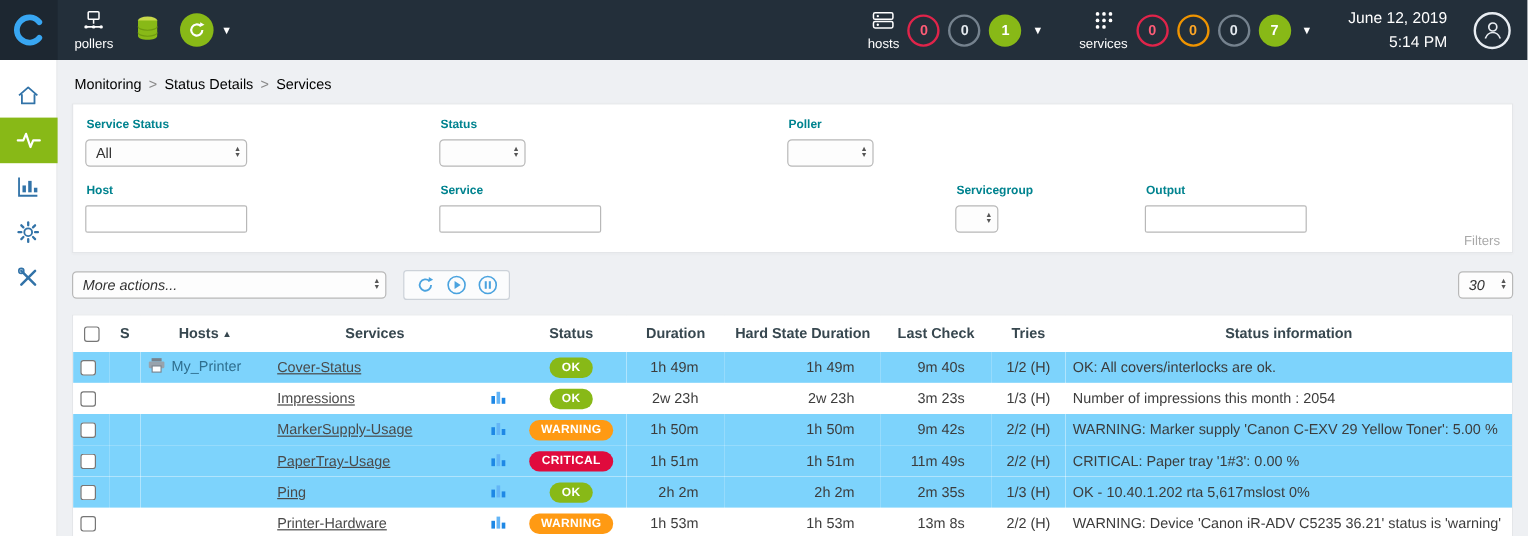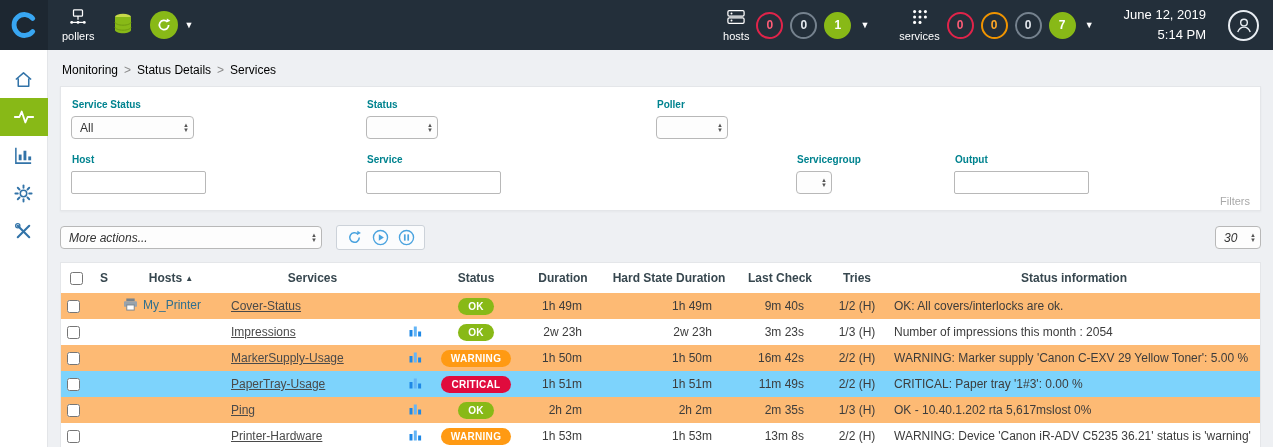--- a/index.html
+++ b/index.html
@@ -71,42 +71,42 @@
   .c1{grid-column:1}.c2{grid-column:2}.c3{grid-column:3}.c4{grid-column:4}.c5{grid-column:5}
   .r1{grid-row:1}.r2{grid-row:2}
   .f-label { display:block; font-size:10px; font-weight:bold; color:#00838f; margin:0 0 6px 1px; }
   .select {
     height:23px; border:1px solid #b8b8b8; border-radius:4px; background:#fdfdfd;
     display:inline-flex; align-items:center; justify-content:space-between;
     padding:0 4px 0 8px; font-size:12px; color:#333; cursor:pointer; vertical-align:middle;
   }
   .sel-arrows { display:inline-flex; flex-direction:column; align-items:center; margin-left:5px; }
   .sel-arrows span { display:block; font-size:6px; line-height:5px; color:#555; }
-  .w135{width:123px}.w72{width:72px}.w36{width:36px;padding-left:4px}.w262{width:262px}.w46{width:46px}
+  .w135{width:135px}.w72{width:72px}.w36{width:36px;padding-left:4px}.w262{width:262px}.w46{width:46px}
   .text-input {
     width:135px; height:23px; border:1px solid #b8b8b8; border-radius:2px;
     font-size:12px; padding:0 6px; font-family:"Liberation Sans", sans-serif;
   }
   .filters-caption { position:absolute; right:10px; bottom:3px; font-size:11px; color:#a9a9a9; }
 
   
   .toolbar { display:flex; align-items:center; margin:14px 0 12px 0;font-style:italic; }
   .icon-group {
     display:flex; align-items:center; gap:9px; border:1px solid #ccd2d9; border-radius:3px;
     padding:3px 9px; margin-left:14px; background:#fbfcfd;
   }
   .tool-icon { display:flex; align-items:center; cursor:pointer; }
   .toolbar-right { margin-left:auto; }
 
   
   .table-card { background:#fff; border:1px solid #e4e6e9; }
   table { width:100%; border-collapse:collapse; font-size:12px; table-layout:fixed; }
   thead th { height:30px; font-weight:bold; color:#37474f; text-align:center; background:#fff; padding:0 4px; white-space:nowrap; }
   td { height:26px; padding:0 6px; color:#3c3c3c; white-space:nowrap; overflow:hidden; text-overflow:ellipsis; }
-  .row-tint  { background:#fdba74; }
+  .row-tint  { background:#7dd3fc; }
   .row-plain { background:#ffffff; }
   .row-critical { background:#7dd3fc; }
   td.c-dur, td.c-hard, td.c-last { text-align:right; padding-right:22px; }
   td.c-tries { text-align:center; }
   td.c-status { text-align:center; }
   td.c-graph { text-align:center; }
   .host-link { color:#2f6f8f; cursor:pointer; }
   .svc-link { color:#4a4a4a; cursor:pointer;text-decoration:underline; }
   .picon { margin-right:5px; vertical-align:-2px; display:inline-block; }
   .badge {
@@ -440,21 +440,21 @@
             <td class="c-host"></td>
             <td class="c-svc"><span class="svc-link">MarkerSupply-Usage</span></td>
             <td class="c-graph"><span><svg width="13" height="12" viewBox="0 0 13 12">
                   <rect x="0.5" y="5" width="3" height="6.5" fill="#1e88e5"></rect>
                   <rect x="4.8" y="1.5" width="3" height="10" fill="#64b5f6"></rect>
                   <rect x="9.1" y="6.5" width="3" height="5" fill="#1e88e5"></rect>
                 </svg></span></td>
             <td class="c-status"><span class="badge warning">WARNING</span></td>
             <td class="c-dur">1h 50m</td>
             <td class="c-hard">1h 50m</td>
-            <td class="c-last">16m 42s</td>
+            <td class="c-last">9m 42s</td>
             <td class="c-tries">2/2 (H)</td>
             <td class="c-info">WARNING: Marker supply 'Canon C-EXV 29 Yellow Toner': 5.00 %</td>
           </tr>
           <tr class="row-critical">
             <td class="c-cb"><input type="checkbox" style=""></td>
             <td class="c-s"></td>
             <td class="c-host"></td>
             <td class="c-svc"><span class="svc-link">PaperTray-Usage</span></td>
             <td class="c-graph"><span><svg width="13" height="12" viewBox="0 0 13 12">
                   <rect x="0.5" y="5" width="3" height="6.5" fill="#1e88e5"></rect>

